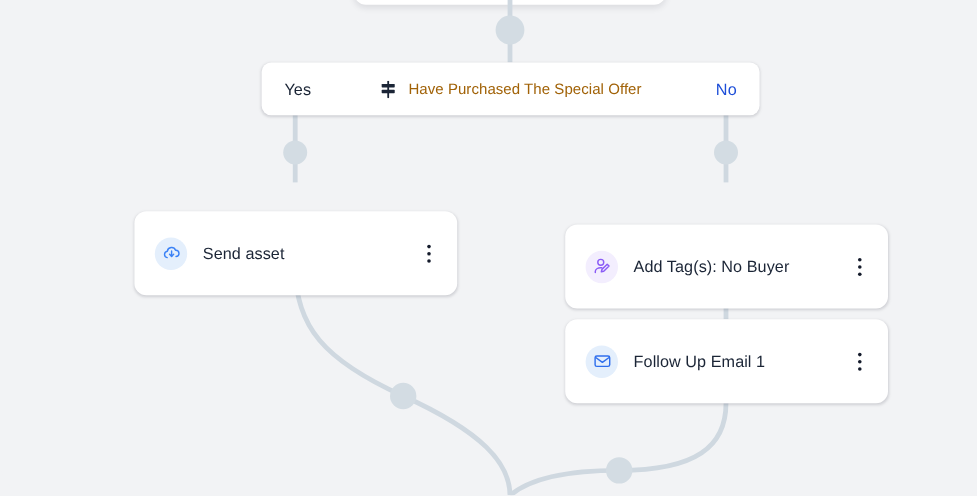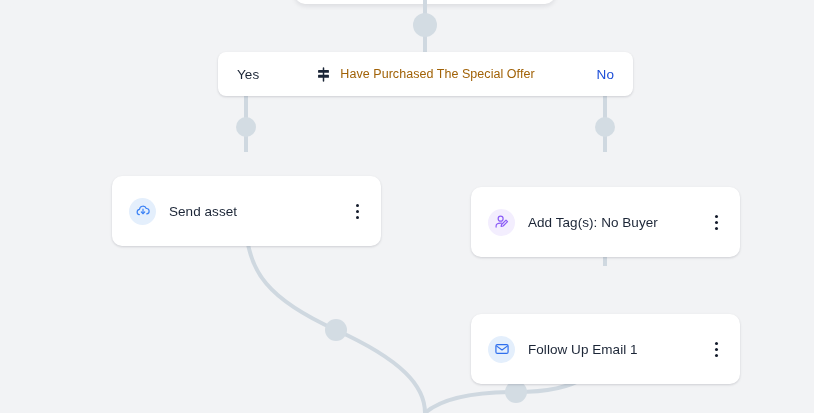--- a/index.html
+++ b/index.html
@@ -145,21 +145,21 @@
     display: block;
     width: 3px;
     height: 3px;
     border-radius: 50%;
     background: #141b2b;
   }
 
   
   #card-send-asset        { left: 112px; top: 152px; margin-top: 24px; }
   #card-add-tags          { left: 471px; top: 152px; margin-top: 35px; }
-  #card-follow-up-email-1 { left: 471px; top: 266px; margin-top: 48px; }
+  #card-follow-up-email-1 { left: 471px; top: 266px; }
 </style>
 </head>
 <body>
 
 <div id="canvas">
 
   <div class="stub-card"></div>
 
   <svg id="connectors" viewBox="0 0 814 413">
     <g fill="none" stroke="#cfd8e0" stroke-width="4" stroke-linecap="butt">

